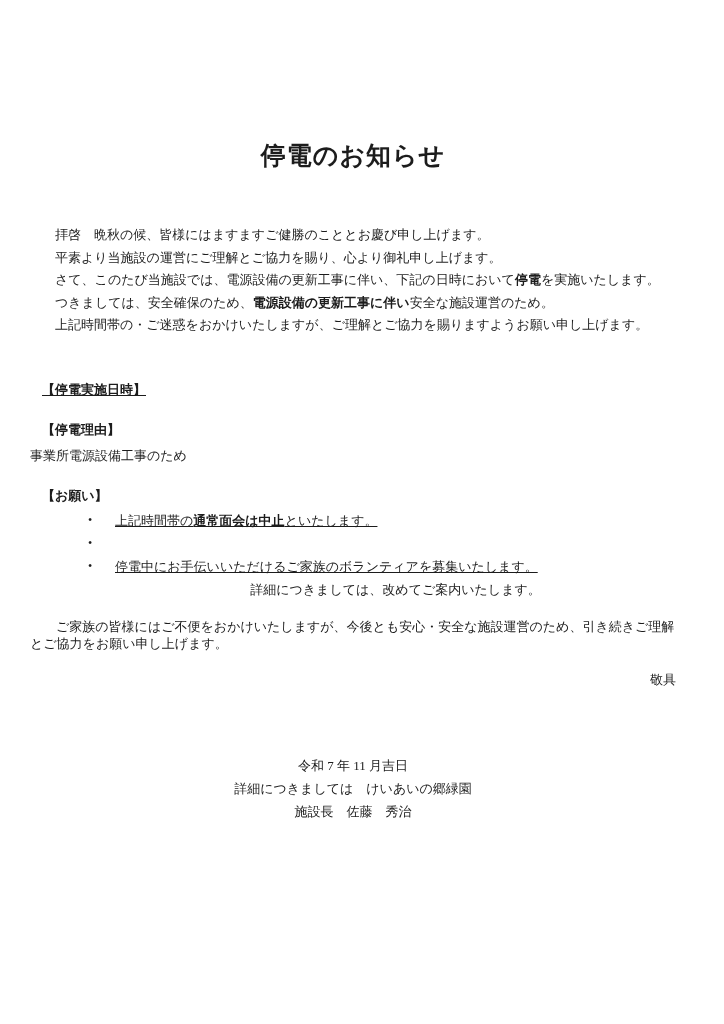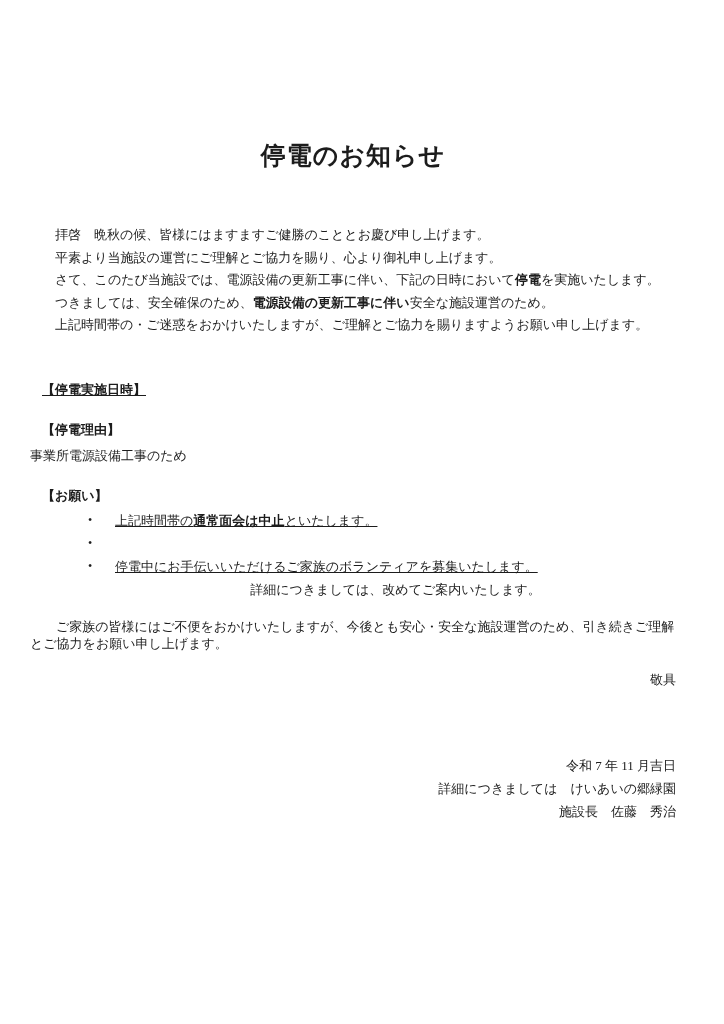--- a/index.html
+++ b/index.html
@@ -70,21 +70,21 @@
     text-indent: 26px;
     line-height: 17px;
   }
   .closing-salutation {
     margin-top: 17px;
     text-align: right;
     line-height: 22.5px;
   }
   .signature-block {
     margin-top: 63px;
-    text-align: right;
+    text-align: center;
     line-height: 23px;
   }
 </style>
 </head>
 <body>
 
 <div class="page">
 
   <div class="doc-title">停電のお知らせ</div>
 

